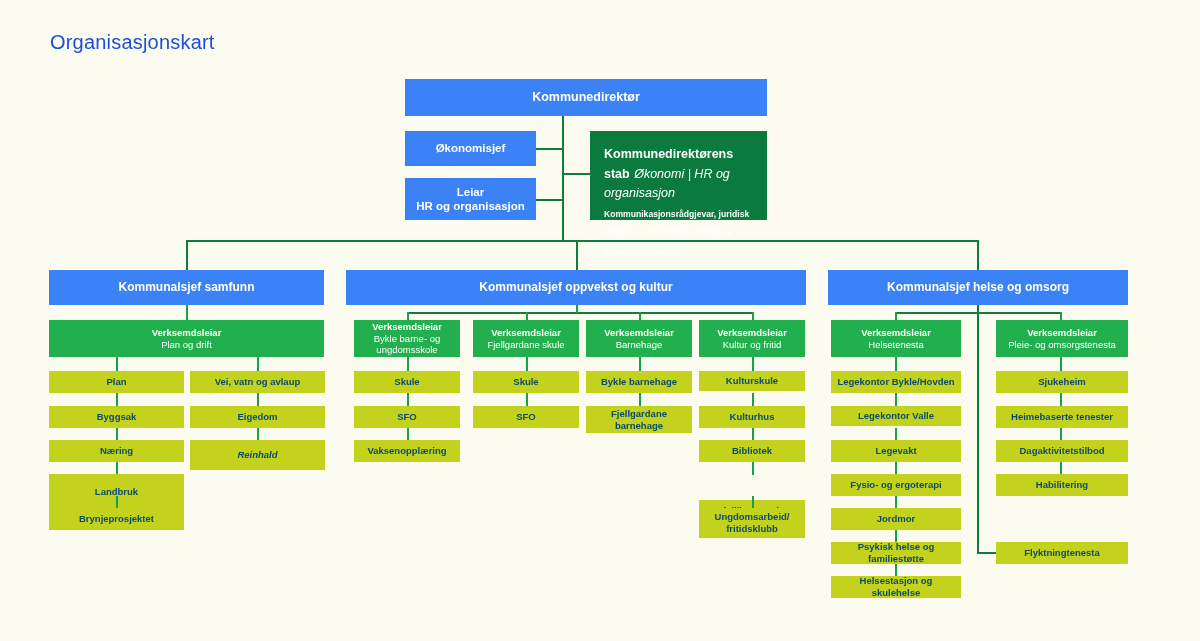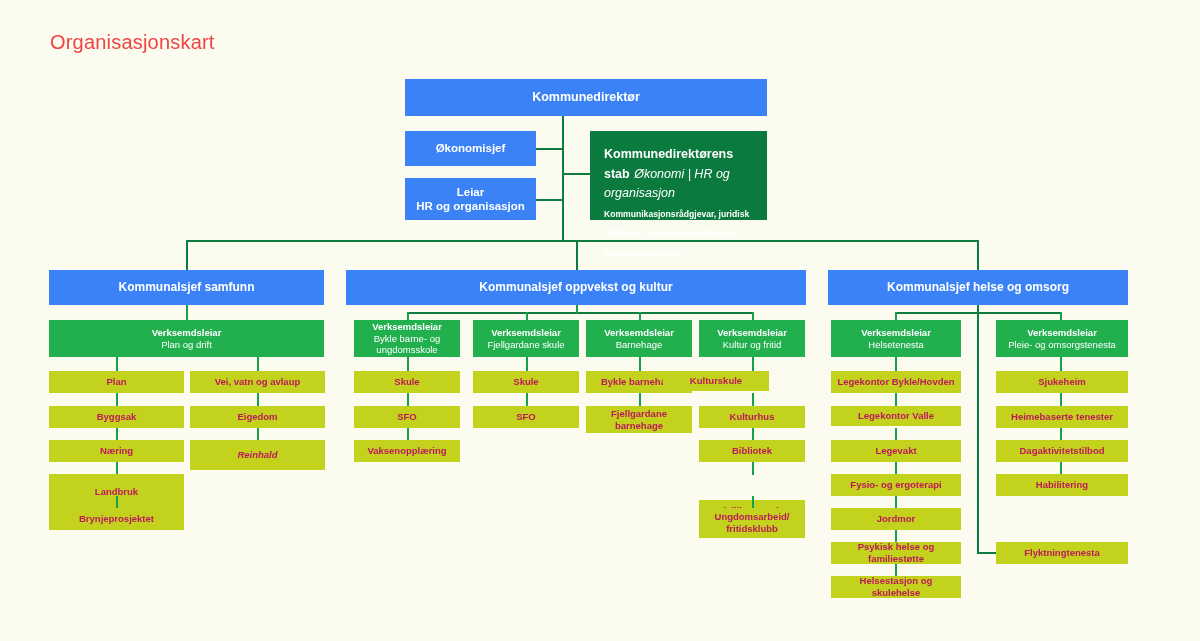--- a/index.html
+++ b/index.html
@@ -8,40 +8,40 @@
     background:#fcfbf0;
     font-family:"Liberation Sans", sans-serif;
     overflow:hidden;
     position:relative;
     color:#0b6b39;
   }
   #chart{position:absolute;left:0;top:0;width:1200px;height:641px;}
 
   .page-title{
     position:absolute;left:50px;top:31px;
-    font-size:20px;font-weight:400;color:#ef4444;
+    font-size:20px;font-weight:400;color:#1d4ed8;
     letter-spacing:.2px;
     white-space:nowrap;
   }
 
   .node{
     position:absolute;
     box-sizing:border-box;
     display:flex;align-items:center;justify-content:center;
     text-align:center;
     line-height:1.22;
   }
   .lvl-top, .lvl-sec{
     background:#3b82f6;color:#ffffff;font-weight:bold;
   }
   .lvl-unit{
     background:#22b04f;color:#ffffff;font-weight:bold;
   }
   .lvl-leaf{
-    background:#c3d21c;color:#be185d;font-weight:bold;
+    background:#c3d21c;color:#0c4a6e;font-weight:bold;
   }
 
   .node .txt{display:block;width:100%;padding:0 6px;}
   .sub{display:block;font-weight:normal;}
 
   
   .s-top{font-size:12.5px;}
   .s-mid{font-size:11.5px;}
   .s-sec{font-size:12px;}
   .s-unit{font-size:9.5px;}
@@ -205,21 +205,21 @@
     <span class="txt s-leaf">Fjellgardane barnehage</span>
     </div>
 
   <div class="node lvl-unit" style="left:699px;top:320px;width:106px;height:37px;">
     <span class="txt s-unit">
       <span>Verksemdsleiar</span><br>
       <span class="sub">Kultur og fritid</span>
     </span>
   </div>
   <div class="conn v thin" style="left:752px;top:357px;height:14px;"></div>
-  <div class="node lvl-leaf" style="left:663px;top:371px;width:106px;height:20px;">
+  <div class="node lvl-leaf" style="left:699px;top:371px;width:106px;height:20px;">
     <span class="txt s-leaf">Kulturskule</span>
     </div>
   <div class="conn v thin" style="left:752px;top:393px;height:13px;"></div>
   <div class="node lvl-leaf" style="left:699px;top:406px;width:106px;height:22px;">
     <span class="txt s-leaf">Kulturhus</span>
     </div>
   <div class="conn v thin" style="left:752px;top:428px;height:13px;"></div>
   <div class="node lvl-leaf" style="left:699px;top:440px;width:106px;height:22px;">
     <span class="txt s-leaf">Bibliotek</span>
     </div>

